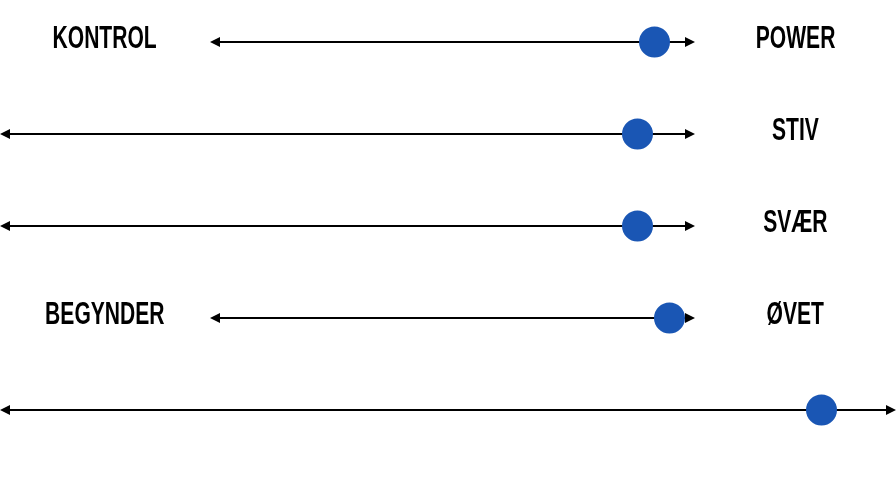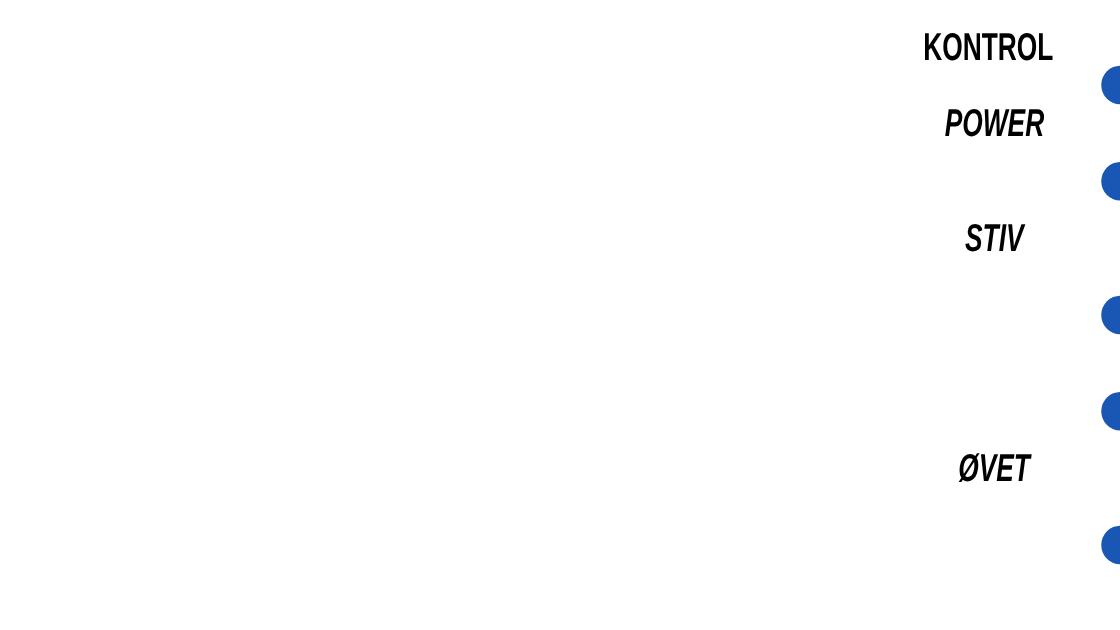--- a/index.html
+++ b/index.html
@@ -12,23 +12,22 @@
     width: 896px;
     height: 504px;
     background: #ffffff;
     overflow: hidden;
     font-family: "Liberation Sans", sans-serif;
     box-sizing: border-box;
     padding-top: 22px;
   }
   .row {
     display: flex;
-    align-items: flex-end;
+    align-items: flex-start;
     height: 92px;
-    flex-direction: column;
   }
   .label {
     font-weight: 700;
     font-size: 31px;
     line-height: 1;
     color: #000000;
     text-align: center;
     letter-spacing: 0px;
     transform: scaleX(0.68);
     white-space: nowrap;
@@ -37,21 +36,20 @@
     width: 210px;
     display: flex;
     justify-content: center;
     flex: 0 0 auto;
   }
   .label-right-cell {
     width: 201px;
     display: flex;
     justify-content: center;
     flex: 0 0 auto;
-    font-style: italic;
   }
   .track-wrap {
     flex: 1 1 auto;
     position: relative;
     height: 40px;
   }
   .line {
     position: absolute;
     left: 9px;
     right: 9px;
@@ -117,23 +115,29 @@
     <div class="label-right-cell">
       <span class="label">STIV</span>
     </div>
   </div>
 
   <div class="row">
     <div class="track-wrap">
       <div class="line"></div>
       <div class="dot" style="left: calc(91.7% - 15.5px); background: rgb(26, 86, 180);"></div>
     </div>
+    <div class="label-right-cell">
+      <span class="label">SVÆR</span>
+    </div>
   </div>
 
   <div class="row">
+    <div class="label-left-cell">
+      <span class="label">BEGYNDER</span>
+    </div>
     <div class="track-wrap">
       <div class="line"></div>
       <div class="dot" style="left: calc(94.7% - 15.5px); background: rgb(26, 86, 180);"></div>
     </div>
     <div class="label-right-cell">
       <span class="label">ØVET</span>
     </div>
   </div>
 
   <div class="row">

